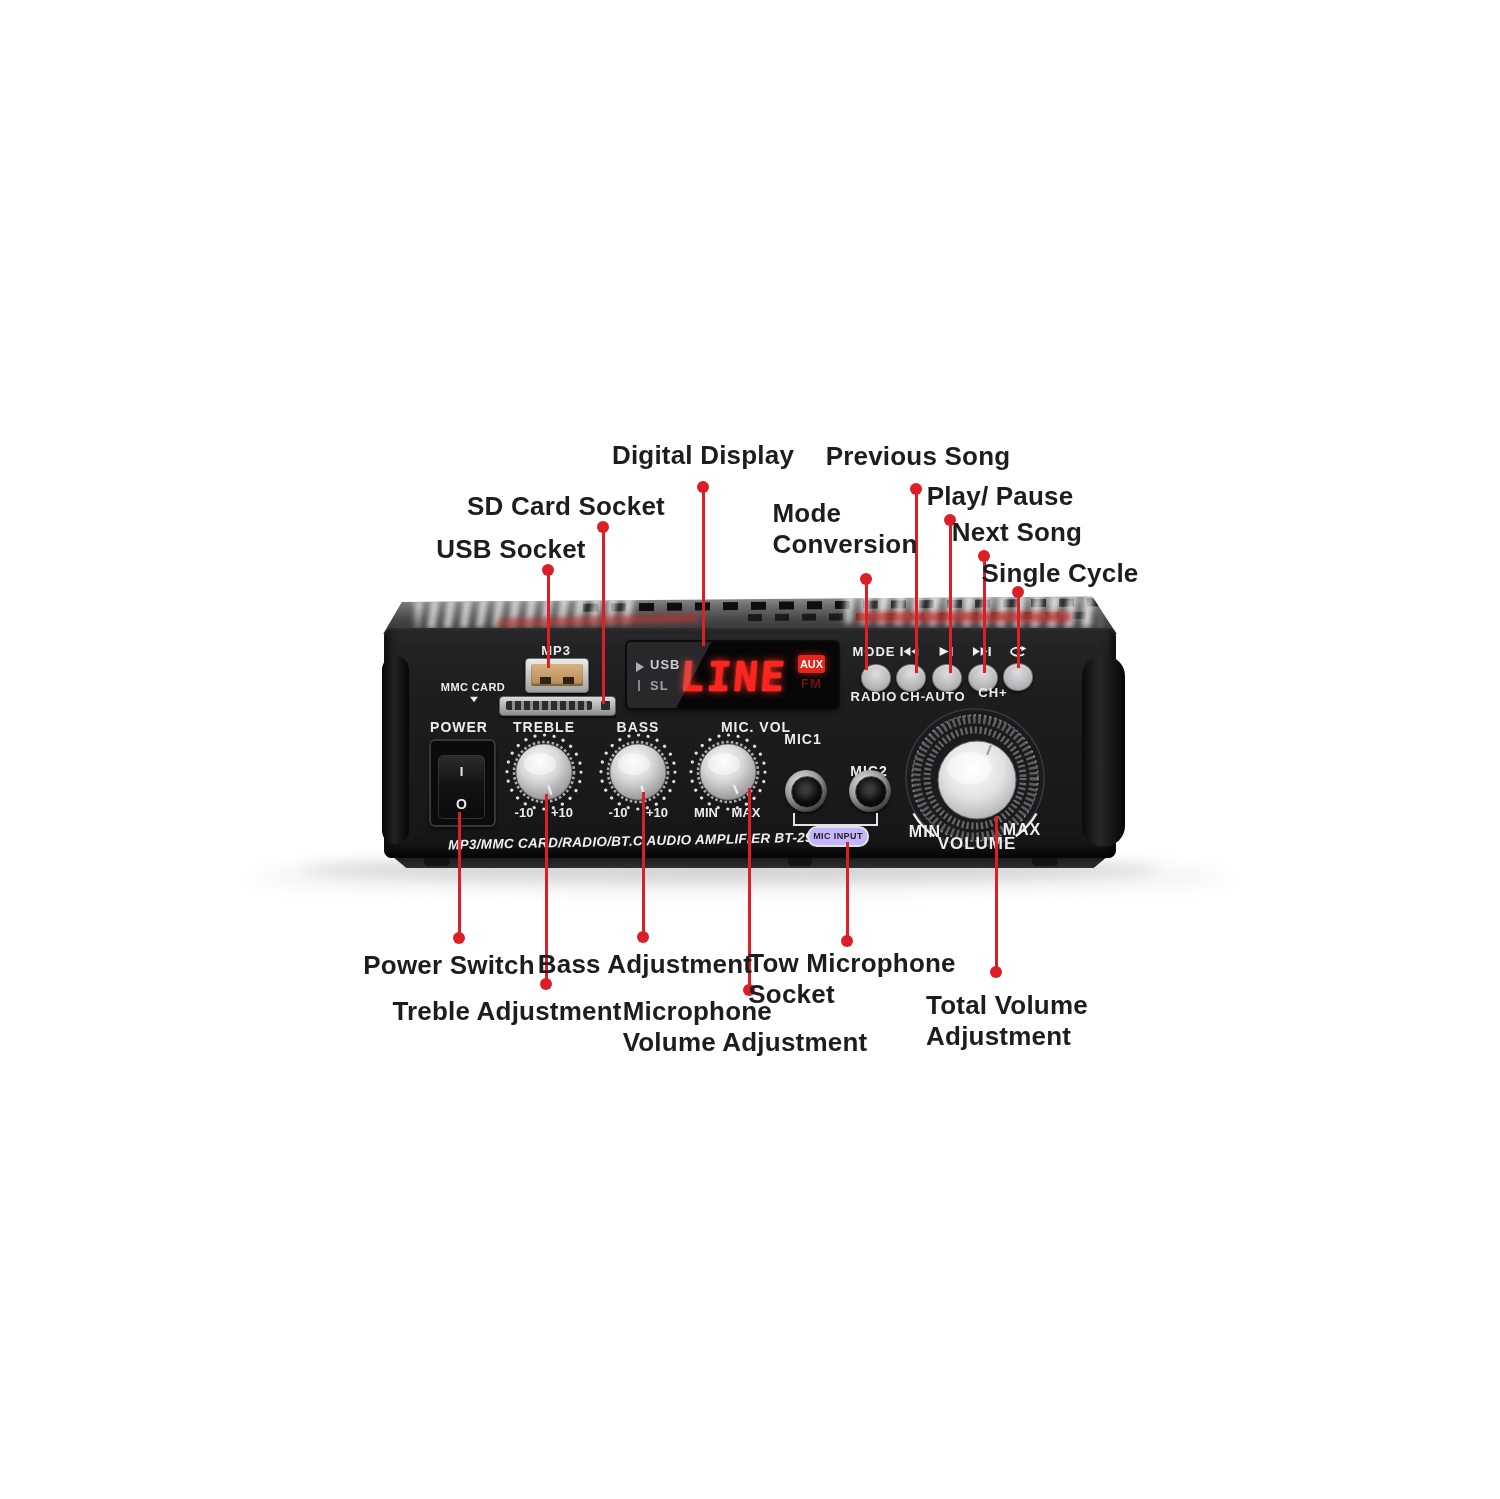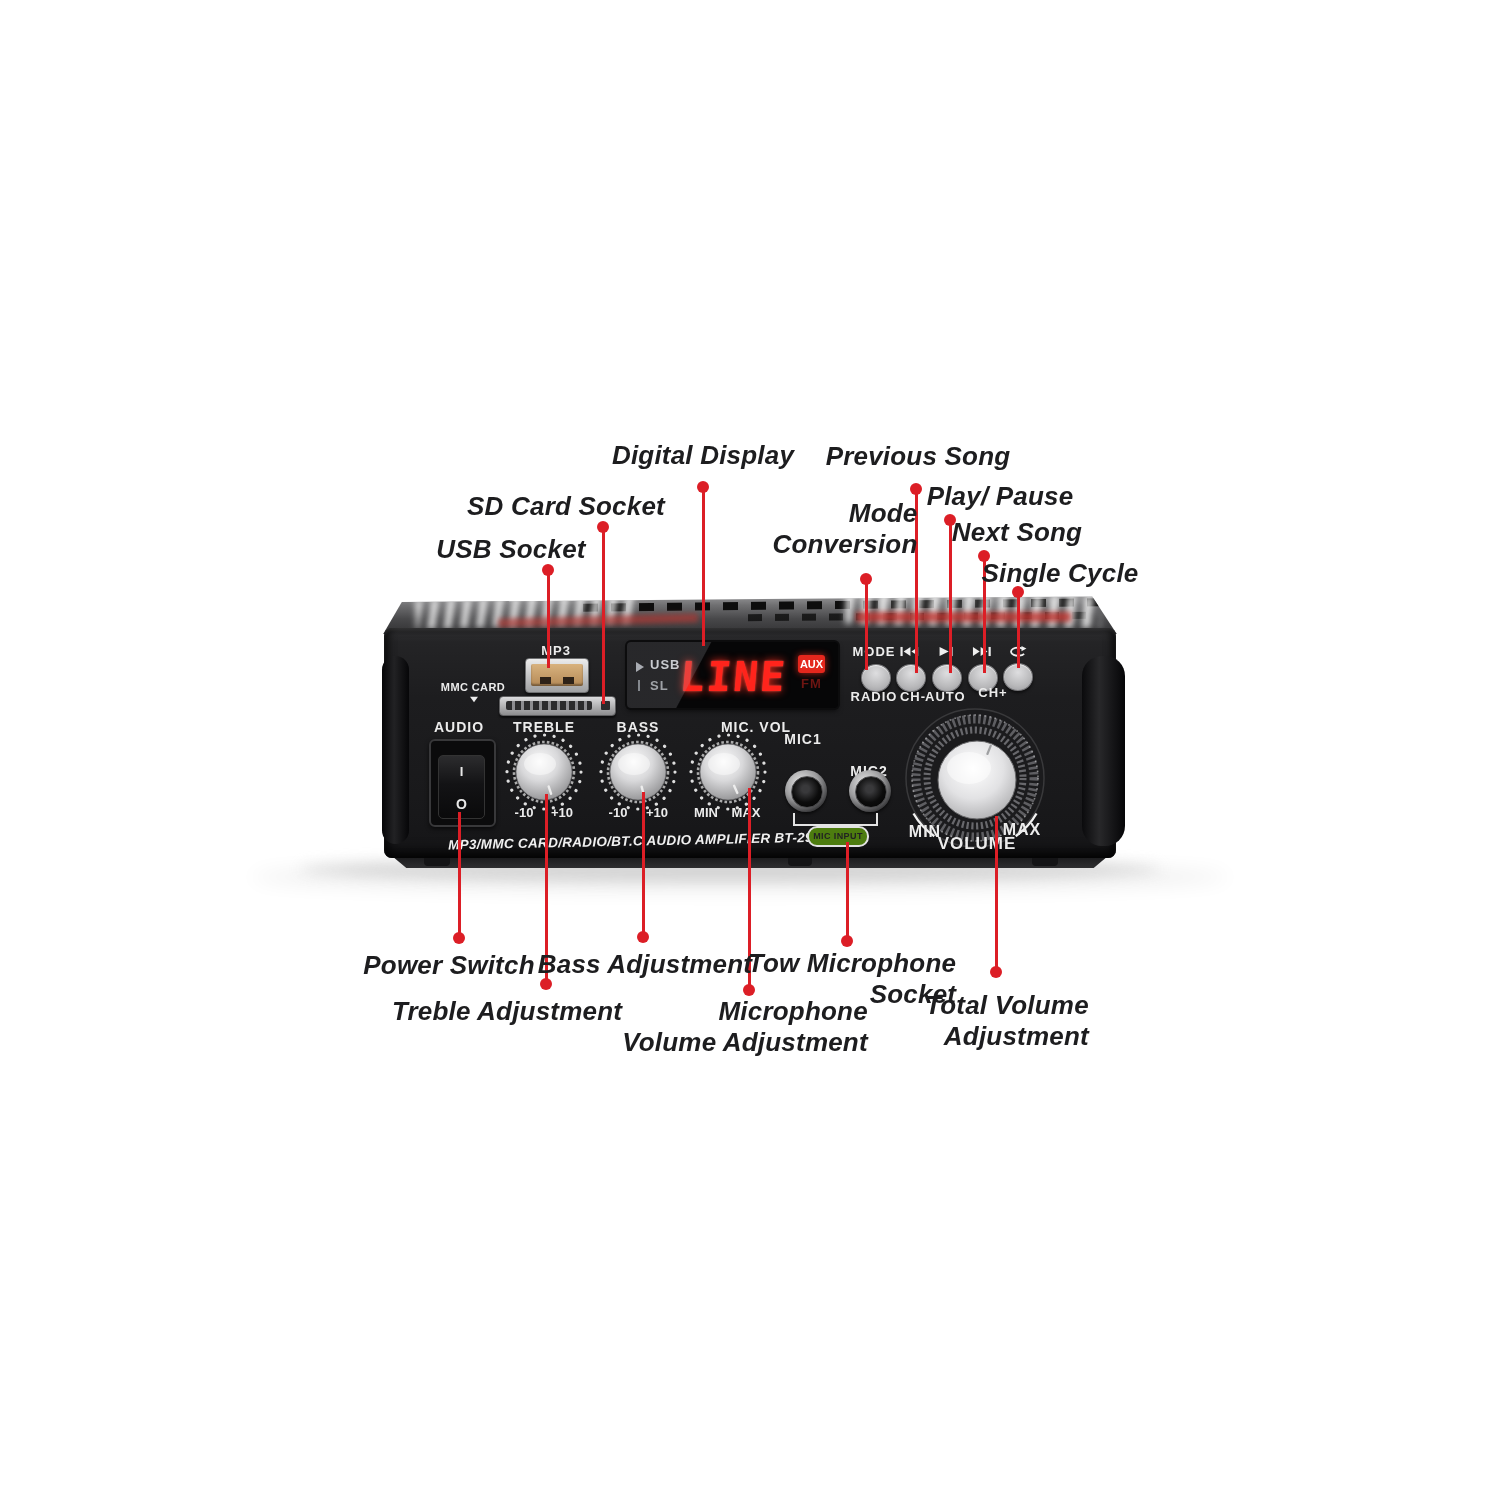--- a/index.html
+++ b/index.html
@@ -1,22 +1,22 @@
 <!DOCTYPE html>
 <html><head>
 <meta charset="utf-8">
 <style>
   html,body{margin:0;padding:0;background:#ffffff;}
   .scene{position:relative;width:1500px;height:1499px;background:#ffffff;overflow:hidden;
          font-family:"Liberation Sans","DejaVu Sans",sans-serif;}
   .abs{position:absolute;}
 
   
-  .ann-label{position:absolute;transform:translateX(-50%);white-space:pre-line;text-align:right;
-             font-size:26px;line-height:1.18;font-weight:600;color:#1d1d1f;letter-spacing:.2px;z-index:9;font-style:italic;}
+  .ann-label{position:absolute;transform:translateX(-50%);white-space:pre-line;text-align:left;
+             font-size:26px;line-height:1.18;font-weight:600;color:#1d1d1f;letter-spacing:.2px;z-index:9;}
   .ann-line{position:absolute;width:3px;background:#dc1e26;z-index:8;}
   .ann-dot{position:absolute;width:12px;height:12px;border-radius:50%;background:#dc1e26;z-index:9;}
 
   
   .amp-shadow{position:absolute;left:300px;top:857px;width:860px;height:24px;background:#c9c9c9;
               opacity:.55;filter:blur(7px);border-radius:50%;z-index:0;}
   .amp-shadow2{position:absolute;left:250px;top:864px;width:980px;height:26px;background:#000;
                opacity:.07;filter:blur(10px);border-radius:50%;z-index:0;}
   .amp-top{position:absolute;left:378px;top:594px;width:744px;height:40px;z-index:2;
            clip-path:polygon(3.2% 20%,96% 6%,99.3% 100%,0.7% 100%);
@@ -97,21 +97,21 @@
   
   .knob-svg{position:absolute;width:96px;height:96px;z-index:5;}
   .scale{position:absolute;width:30px;text-align:center;color:#ececec;font-size:13px;font-weight:bold;z-index:5;}
   .jack{position:absolute;width:42px;height:42px;border-radius:50%;z-index:5;
         background:radial-gradient(circle at 38% 32%,#e8e8e8,#9b9b9d 45%,#3f3f41 75%,#28282a 100%);
         box-shadow:0 2px 3px rgba(0,0,0,.6);}
   .jack-hole{position:absolute;left:6px;top:6px;width:30px;height:30px;border-radius:50%;border:1px solid #4e4e50;
         background:radial-gradient(circle at 45% 40%,#39393b 15%,#0c0c0c 55%,#000 100%);}
   .bracket{position:absolute;background:#e4e4e4;z-index:5;}
   .mic-pill{position:absolute;left:807px;top:826px;width:58px;height:17px;border:2px solid #e2e2e2;border-radius:10px;
-        background:#4d7c0f;color:#222;font-size:9px;font-weight:bold;text-align:center;line-height:16px;
+        background:#c4b5fd;color:#222;font-size:9px;font-weight:bold;text-align:center;line-height:16px;
         letter-spacing:.4px;z-index:6;}
   .model-text{position:absolute;left:448px;top:834px;width:330px;color:#f0f0f0;font-size:13.5px;font-weight:bold;
         font-style:italic;letter-spacing:.3px;transform:rotate(-1.2deg);z-index:5;white-space:nowrap;}
 </style>
 </head>
 <body>
 
 <div class="scene">
 
   <svg width="0" height="0" style="position:absolute">
@@ -201,21 +201,21 @@
   <div class="push-btn" style="left:861px;top:664px"></div>
   <div class="push-btn" style="left:896px;top:664px"></div>
   <div class="push-btn" style="left:932px;top:664px"></div>
   <div class="push-btn" style="left:968px;top:664px"></div>
   <div class="push-btn" style="left:1003px;top:663px"></div>
   <div class="plabel" style="left:848px;top:689px;width:52px;font-size:13px">RADIO</div>
   <div class="plabel" style="left:895px;top:689px;width:36px;font-size:13px">CH-</div>
   <div class="plabel" style="left:925px;top:689px;width:40px;font-size:13px">AUTO</div>
   <div class="plabel" style="left:975px;top:685px;width:36px;font-size:13px">CH+</div>
 
-  <div class="plabel" style="left:429px;top:719px;width:60px;font-size:14px">AUDIO</div>
+  <div class="plabel" style="left:429px;top:719px;width:60px;font-size:14px">POWER</div>
   <div class="rocker-frame">
     <div class="rocker">
       <div class="on">I</div>
       <div class="off">O</div>
     </div>
   </div>
 
   <div class="plabel" style="left:504px;top:719px;width:80px;font-size:14px">TREBLE</div>
   <div class="plabel" style="left:598px;top:719px;width:80px;font-size:14px">BASS</div>
   <div class="plabel" style="left:716px;top:719px;width:80px;font-size:14px">MIC. VOL</div>

